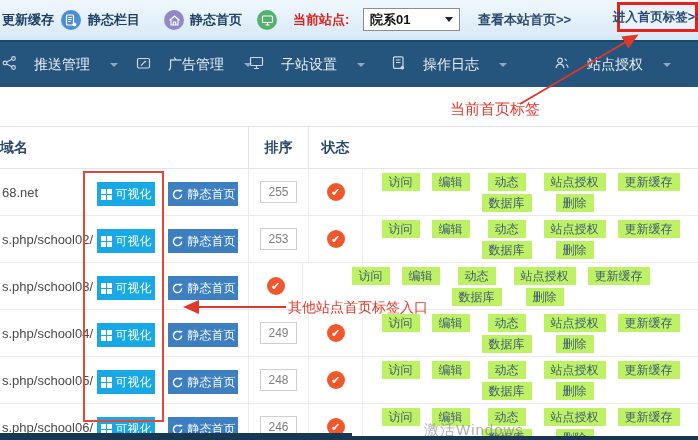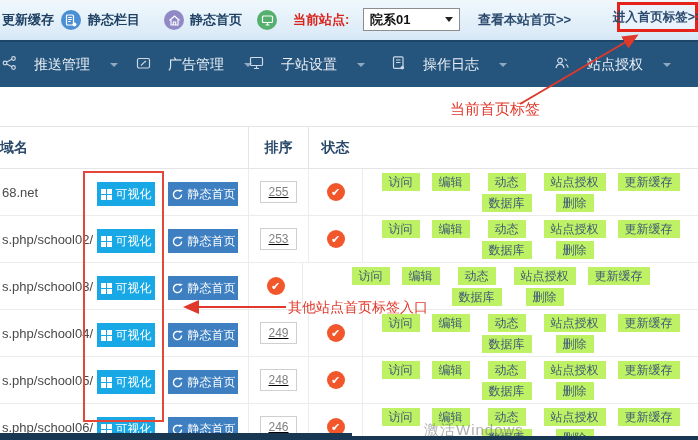--- a/index.html
+++ b/index.html
@@ -44,21 +44,21 @@
     font-size:14px; font-weight:bold; color:#2a4a6b; }
   .hc.c-domain { width:248px; justify-content:flex-start; }
   .hc.c-sort { width:60px; border-left:1px solid #e5e5e5; }
   .hc.c-status { width:54px; border-left:1px solid #e5e5e5; }
   .hc.c-ops { flex:1; border-left:1px solid #e5e5e5; }
 
   .tbody { position:absolute; left:0; top:169px; width:698px; }
   .trow { display:flex; height:47px; border-bottom:1px solid #ececec; background:#fff; }
   .cell-domain { width:248px; position:relative; }
   .cell-sort { width:60px; border-left:1px solid #ececec; display:flex;
-    align-items:center; justify-content:center;text-decoration:underline; }
+    align-items:center; justify-content:center; }
   .cell-status { width:54px; border-left:1px solid #ececec; display:flex;
     align-items:center; justify-content:center; }
   .cell-ops { flex:1; border-left:1px solid #ececec; display:flex; gap:12px;
     justify-content:center; align-items:flex-start; padding-top:4px; }
 
   .domain-txt { position:absolute; left:2px; top:0; height:47px; line-height:47px;
     font-size:13px; color:#4a4a4a; white-space:nowrap; }
   .btn { position:absolute; top:13px; height:24px; border:none; border-radius:0;
     color:#fff; font-size:12px; display:flex; align-items:center; justify-content:center;
     gap:4px; cursor:pointer; font-family:inherit; }

